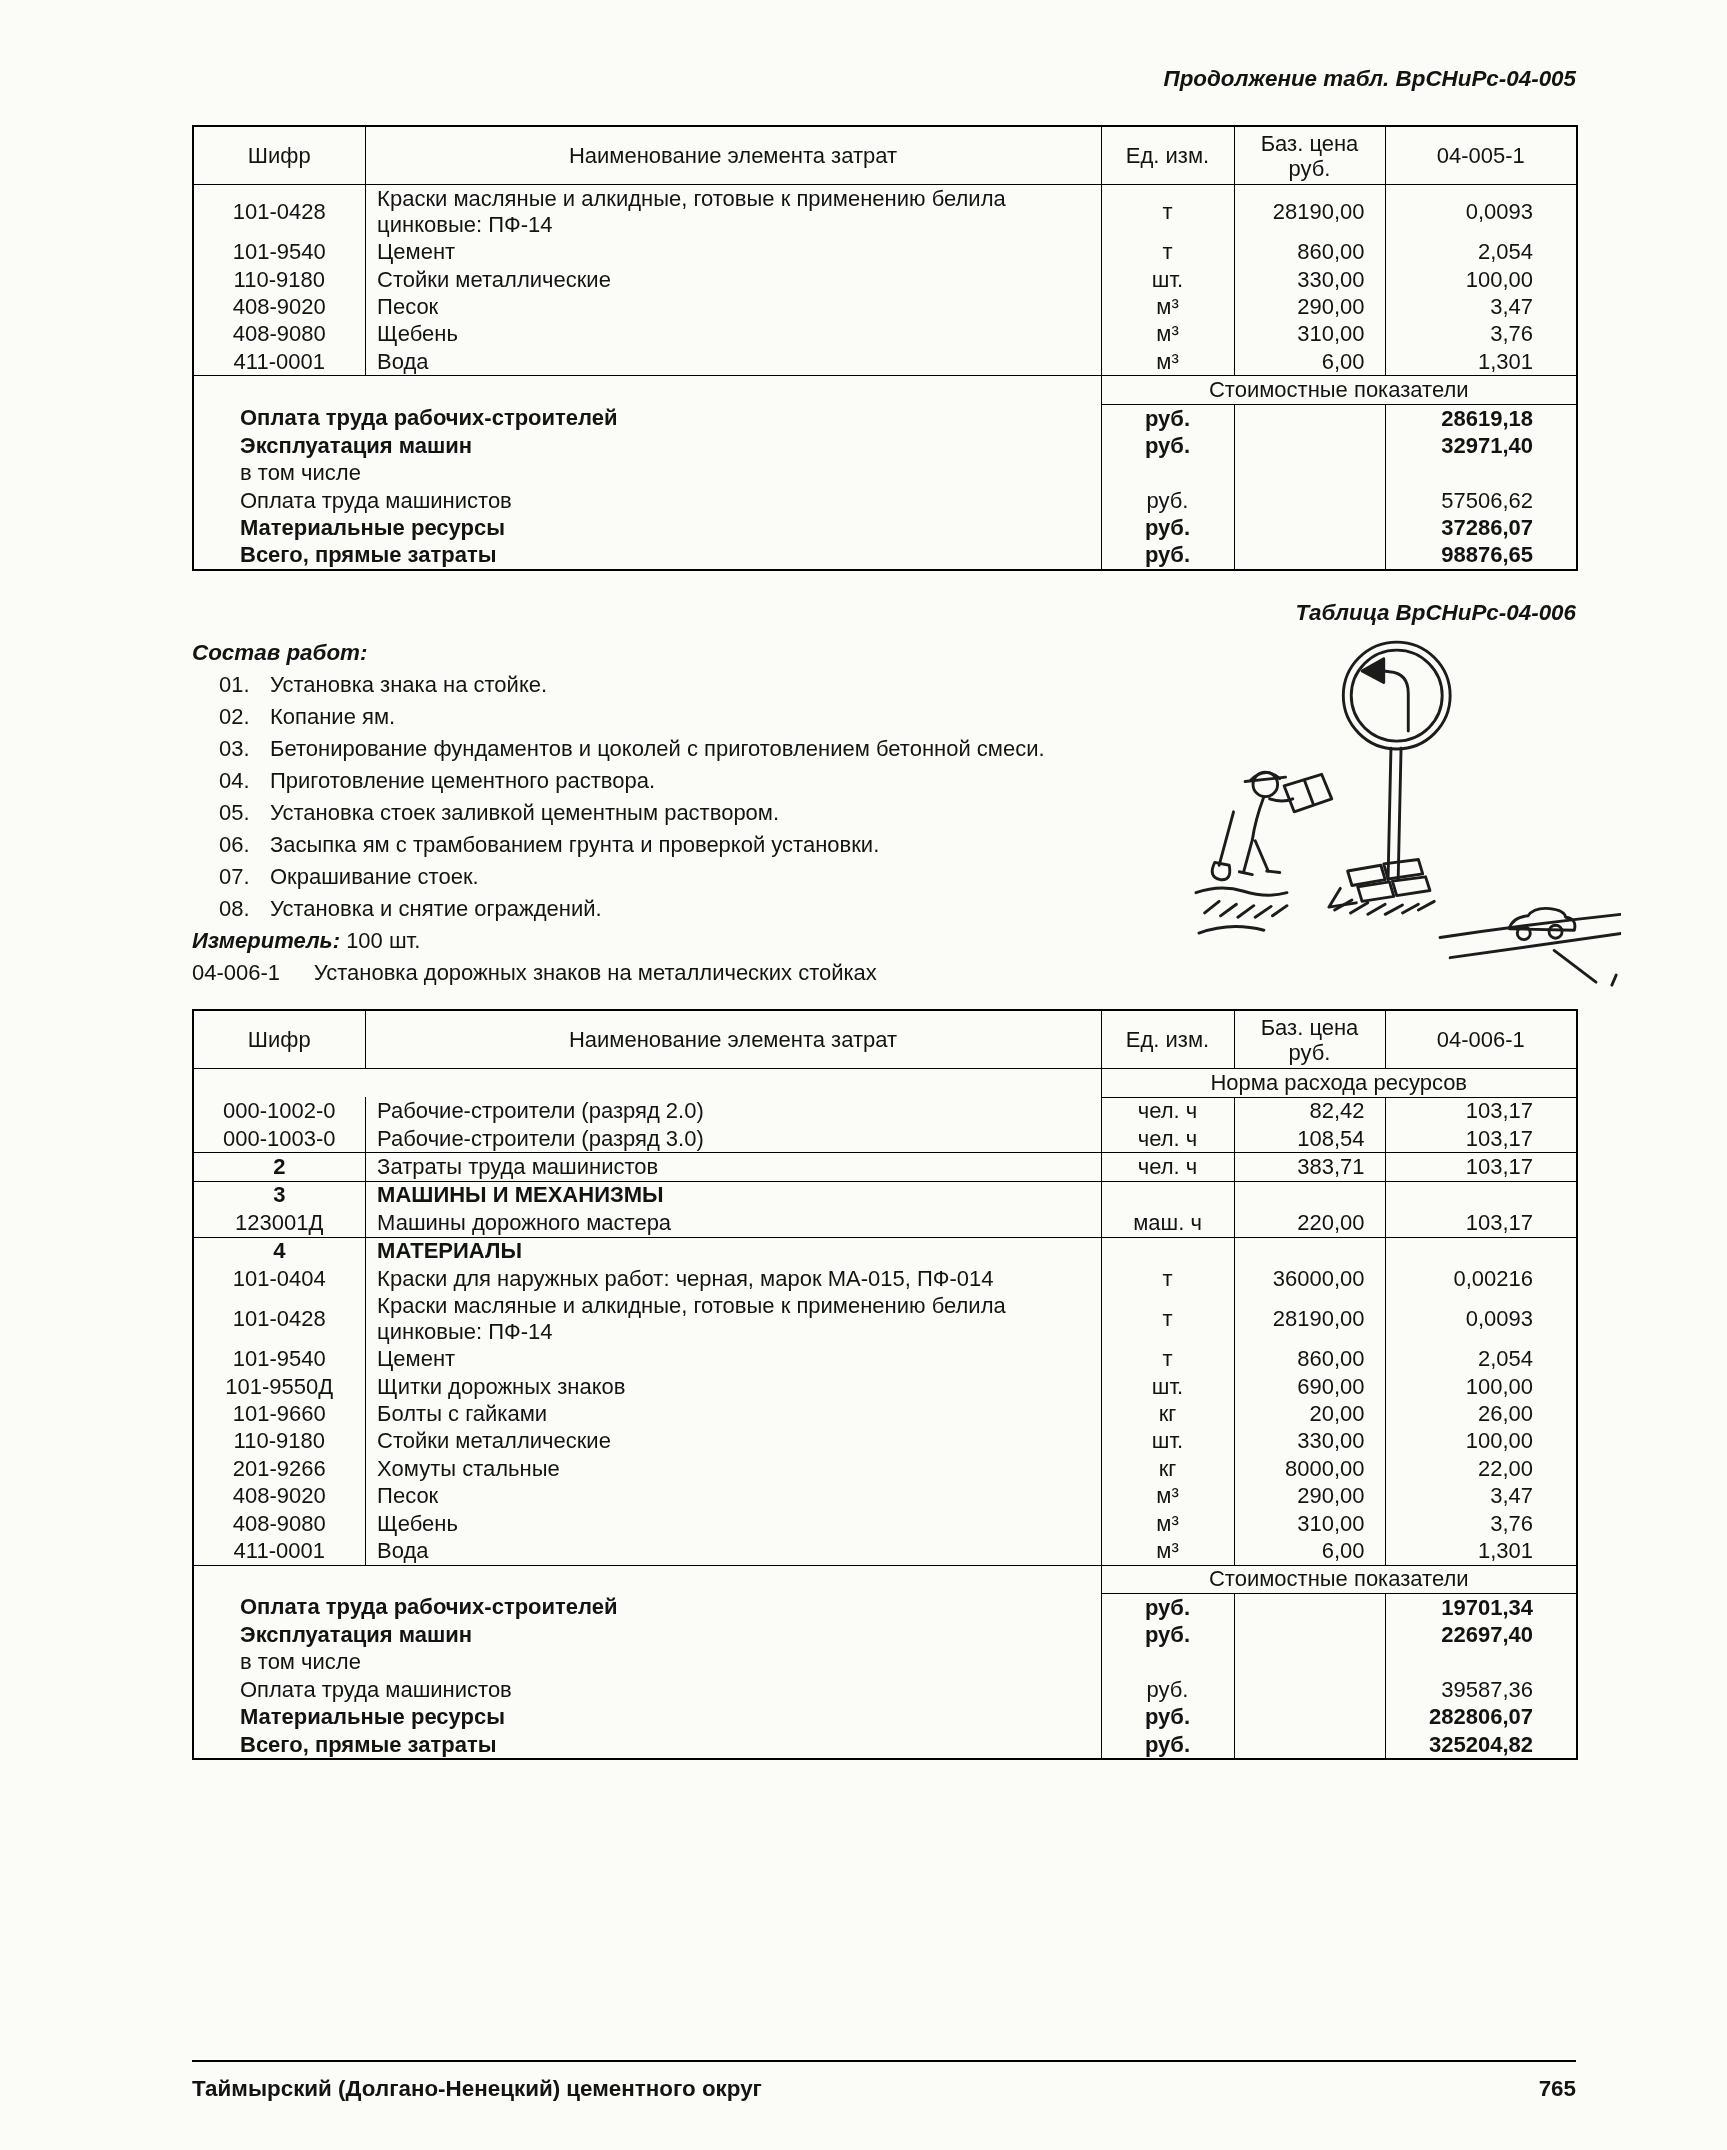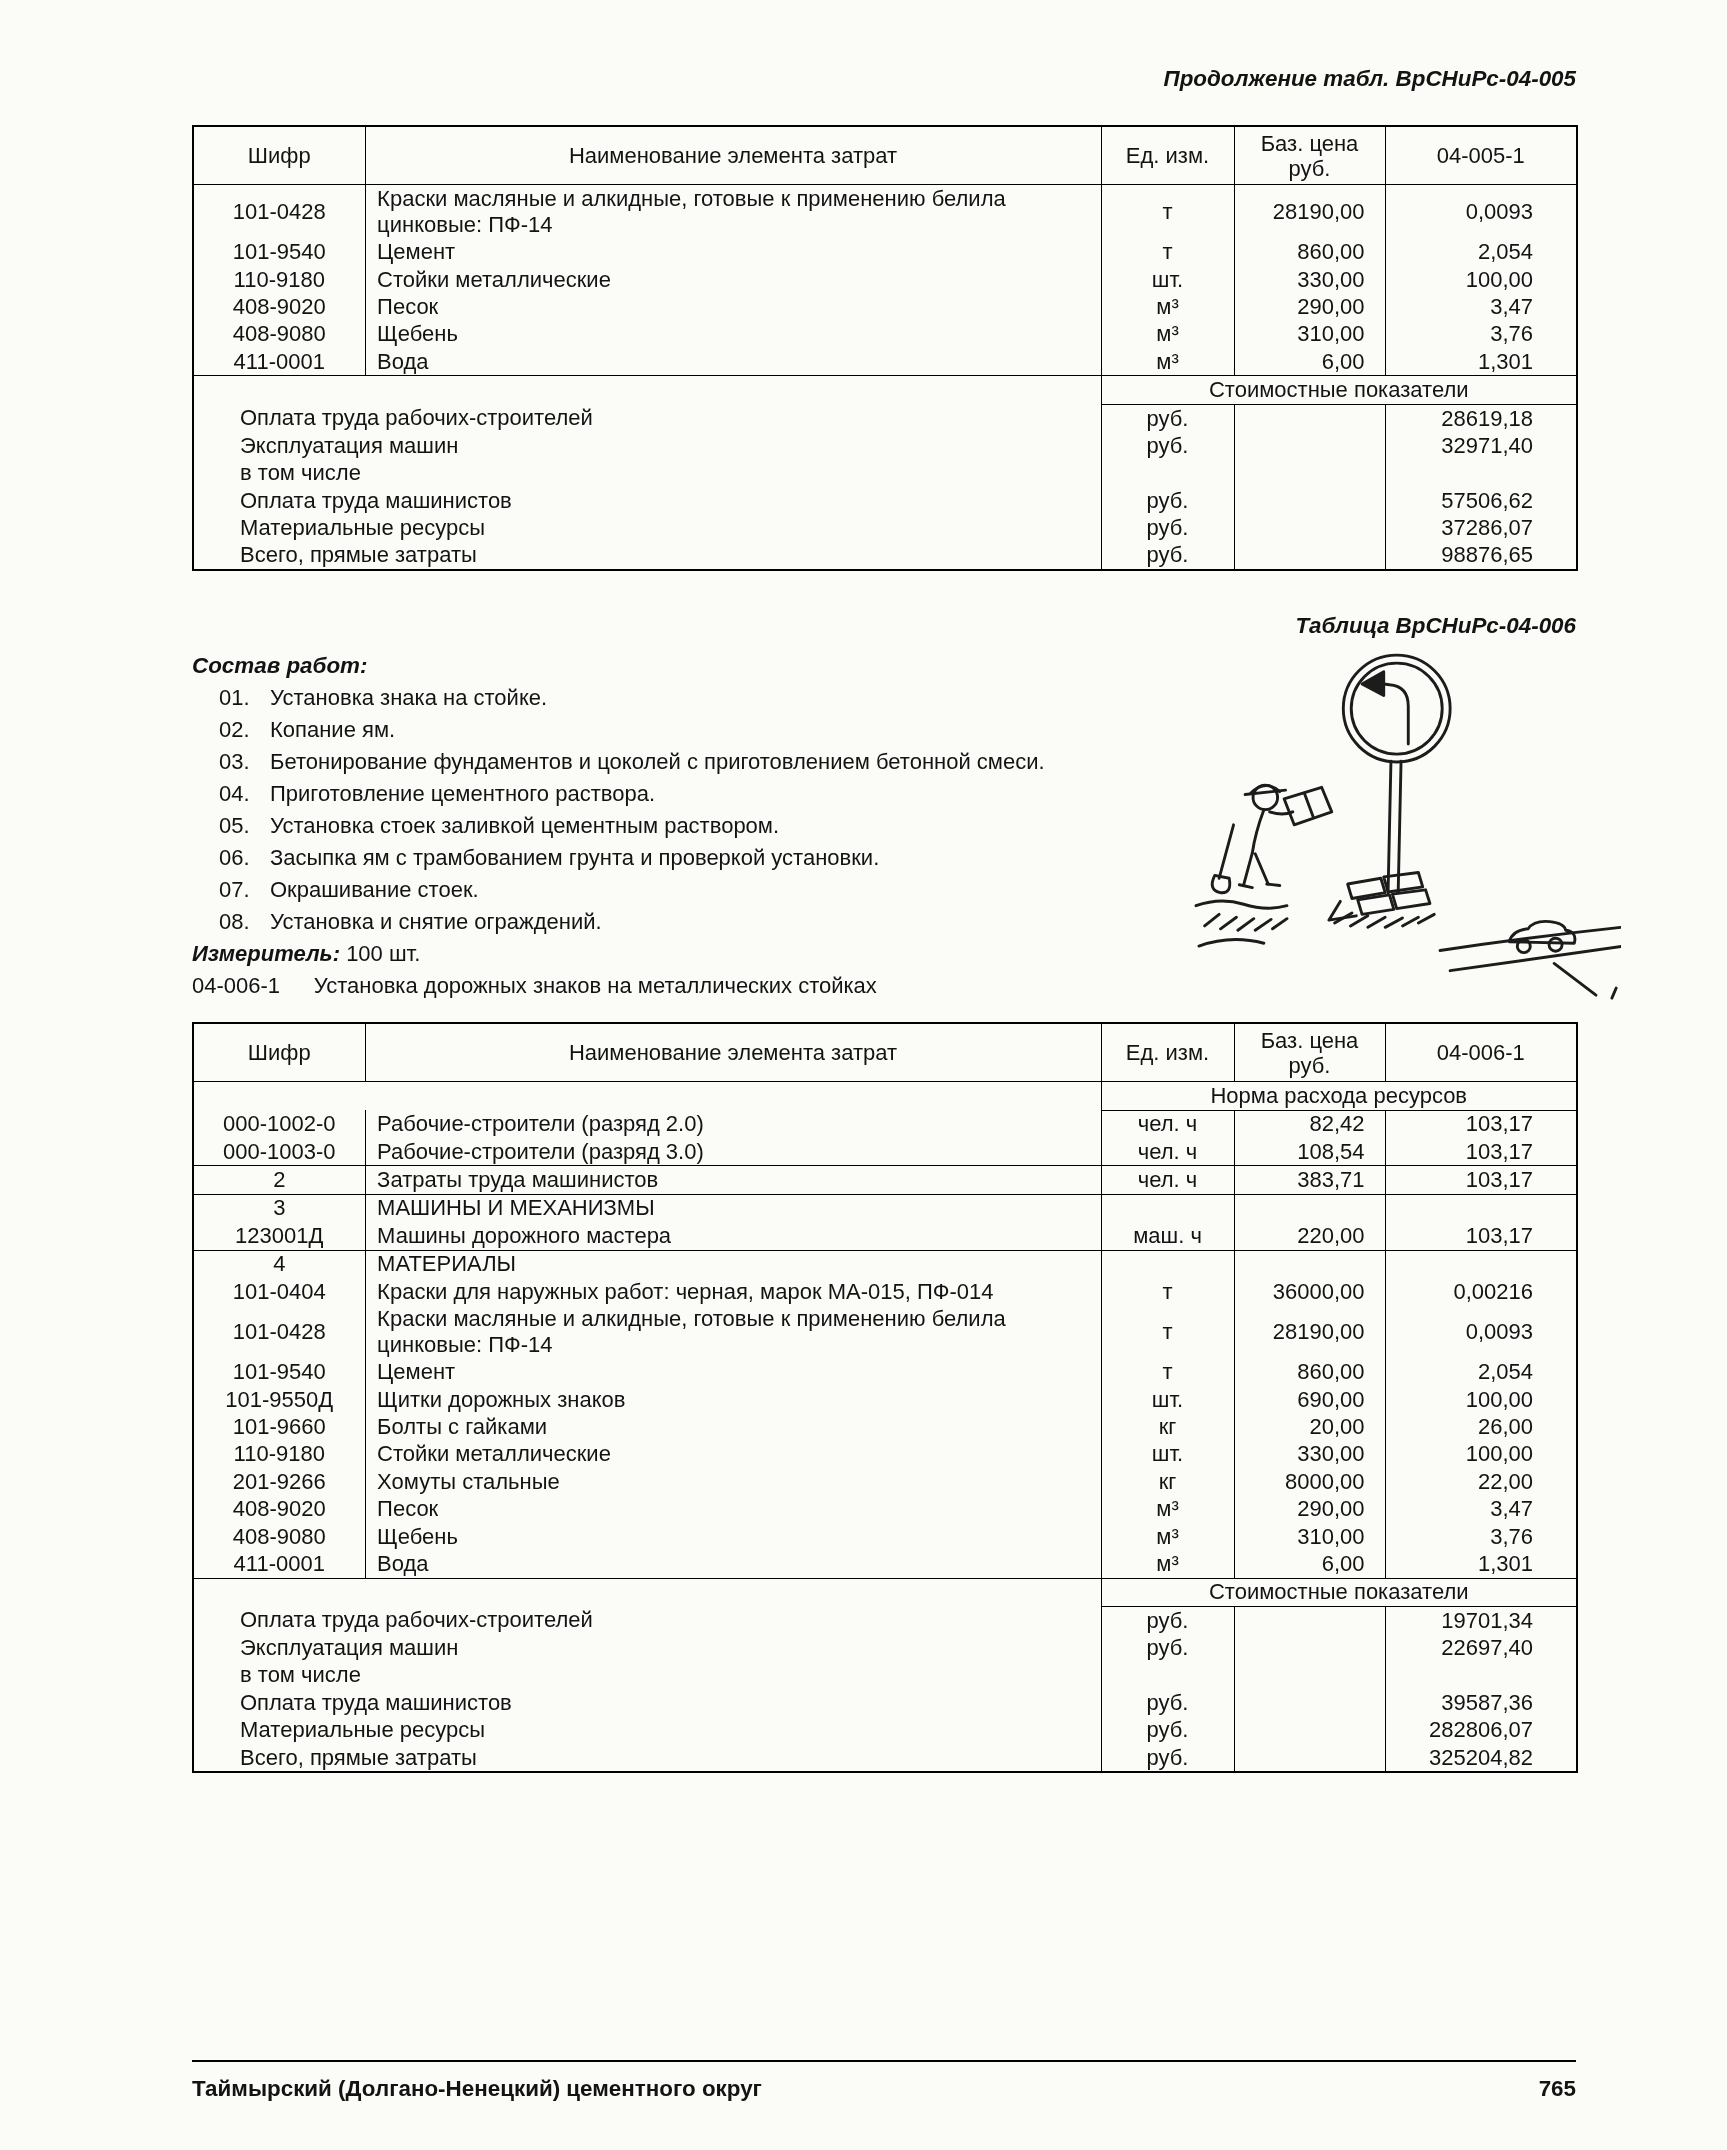--- a/index.html
+++ b/index.html
@@ -52,32 +52,32 @@
   .norm-table thead th div { line-height: 25px; }
   .v { border-left: 1.4px solid #000; }
 
   td.c-code  { text-align: center; }
   td.c-name  { text-align: left; padding-left: 11.6px; padding-right: 10px; }
   td.c-unit  { text-align: center; }
   td.c-price { text-align: right; padding-right: 20px; }
   td.c-qty   { text-align: right; padding-right: 43px; }
   td.c-label { text-align: left; padding-left: 46px; }
   tr.rule-below td { border-bottom: 1.4px solid #000; }
-  tr.b td, .b { font-weight: normal; }
+  tr.b td, .b { font-weight: bold; }
 
   .band-left { }
   .band-text {
     text-align: center;
     border-bottom: 1.4px solid #000;
     line-height: 27.5px;
   }
 
   
   .table-caption {
-    margin-top: 40px;
+    margin-top: 27px;
     text-align: right;
     font-style: italic;
     font-weight: bold;
     font-size: 22.4px;
     line-height: 29px;
   }
   .title-wrap {
     width: 961px;
     margin-top: 17.3px;
     text-align: center;

